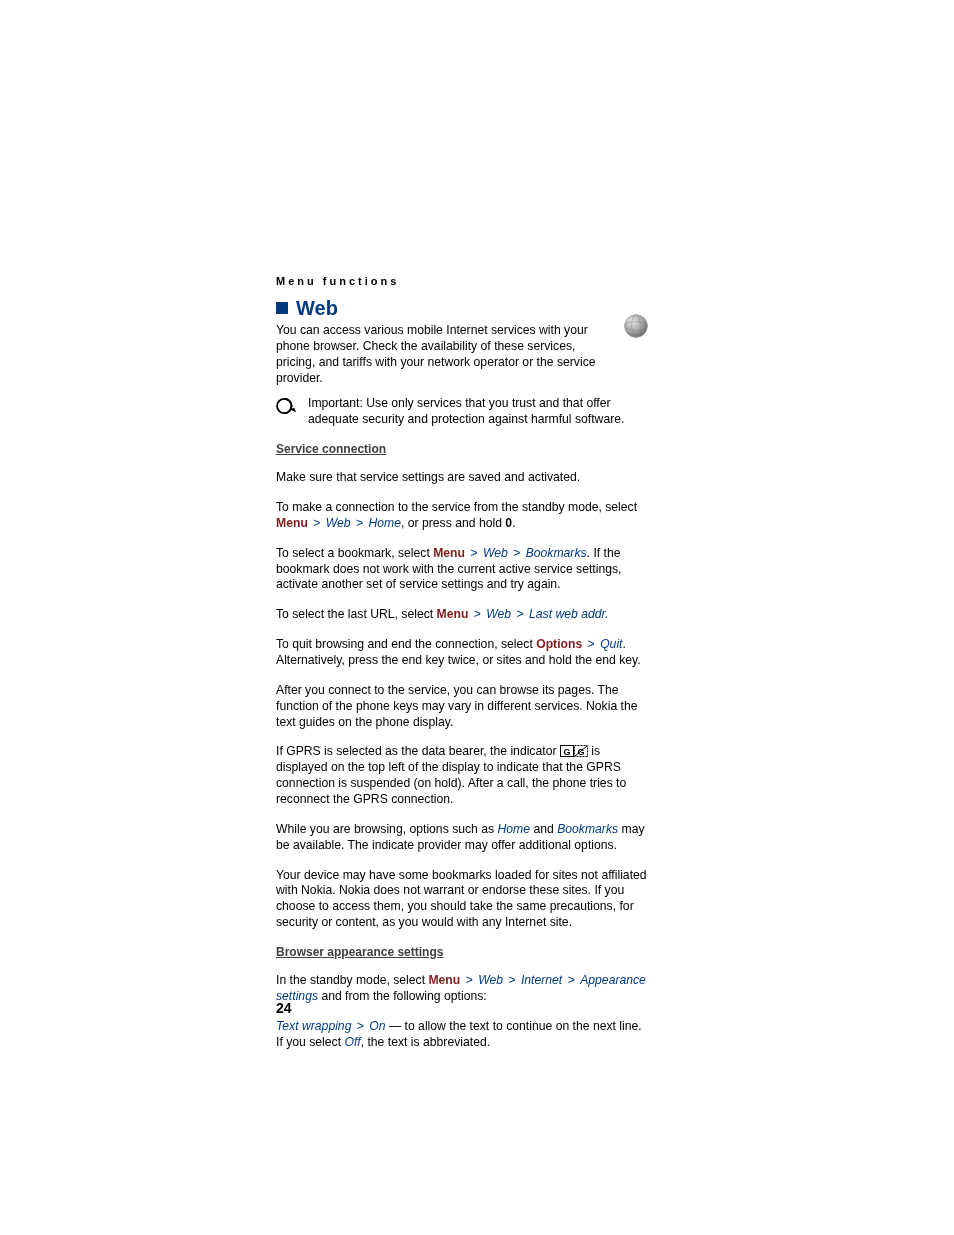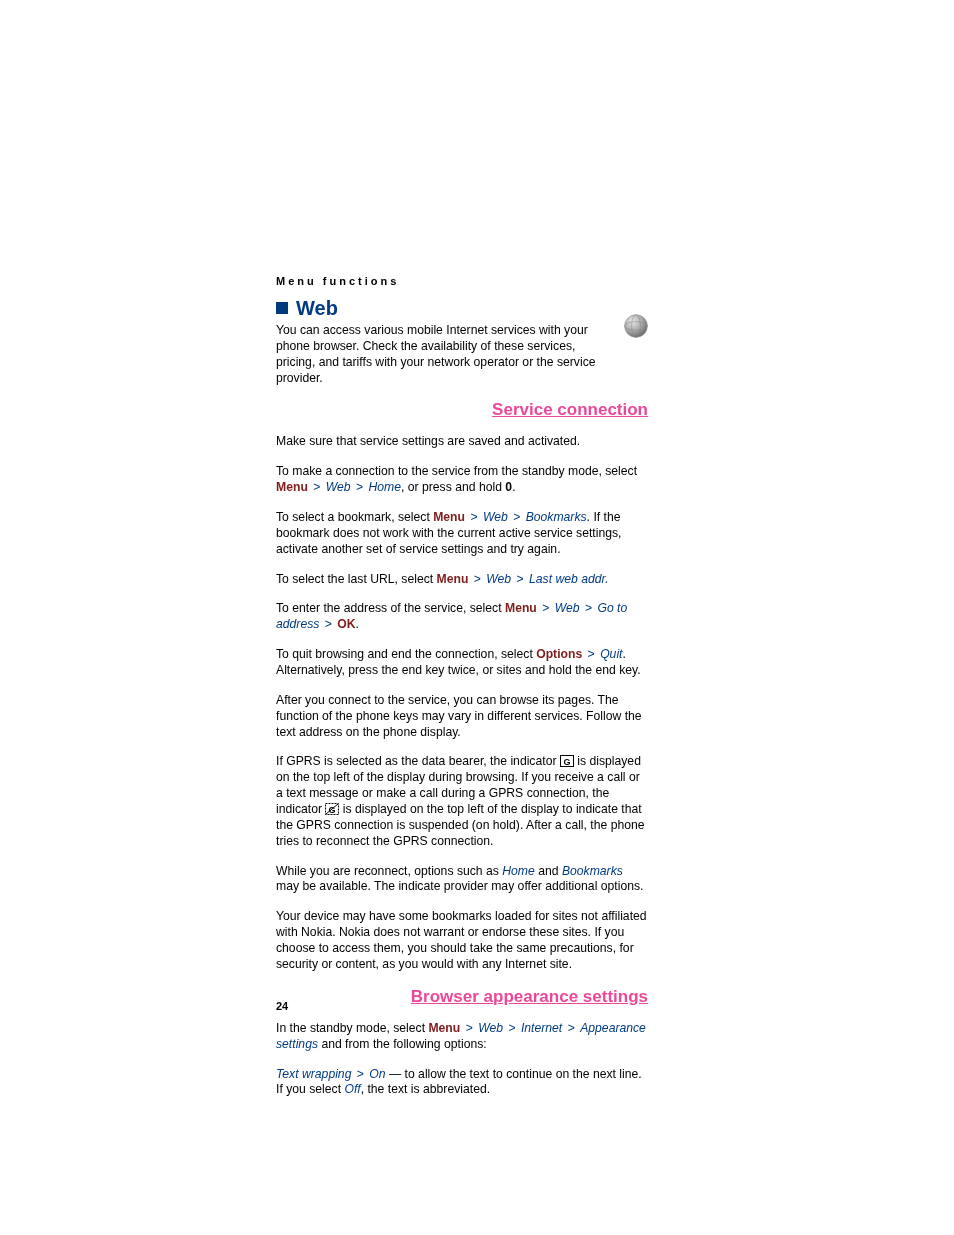--- a/index.html
+++ b/index.html
@@ -41,25 +41,24 @@
   .h1 {
     font-family: Arial, Helvetica, sans-serif;
     font-weight: bold;
     font-size: 20px;
     color: #003b83;
     line-height: 1.1;
   }
   .h2 {
     font-family: Arial, Helvetica, sans-serif;
     font-weight: bold;
-    font-size: 17px;
-    color: #ec4899;
+    font-size: 12px;
+    color: #404040;
     text-decoration: underline;
     margin: 14px 0 4px 0;
-    text-align: right;
   }
   .body {
     font-family: Arial, Helvetica, sans-serif;
     font-size: 12.2px;
     line-height: 1.3;
     color: #000;
     margin: 14px 0 0 0;
   }
   .body .b { font-weight: bold; color: #7f1d1d; }
   .body .i { font-style: italic; color: #003b83; }
@@ -92,21 +91,21 @@
     display: inline-block;
     width: 14px;
     height: 12px;
     vertical-align: -2px;
   }
   .pagenum {
     position: absolute;
     left: 276px;
     top: 1000px;
     font-weight: bold;
-    font-size: 11px;
+    font-size: 14px;
   }
   .intro-wrap {
     width: 335px;
   }
 </style>
 </head>
 <body>
 
 <div class="page">
 
@@ -128,20 +127,30 @@
     <circle cx="16" cy="16" r="13" fill="url(#gg)"></circle>
     <ellipse cx="16" cy="16" rx="13" ry="5" fill="none" stroke="#888" stroke-width="0.6"></ellipse>
     <ellipse cx="16" cy="16" rx="5" ry="13" fill="none" stroke="#888" stroke-width="0.6"></ellipse>
     <circle cx="16" cy="16" r="13" fill="none" stroke="#888" stroke-width="0.6"></circle>
   </svg>
 
   <div class="intro-wrap">
     <p class="body" style="margin-top:2px">You can access various mobile Internet services with your phone browser. Check the availability of these services, pricing, and tariffs with your network operator or the service provider.</p>
   </div>
 
+  <div class="note-row">
+    <svg class="note-icon" viewBox="0 0 24 20">
+      <circle cx="9" cy="10" r="8" fill="none" stroke="#000" stroke-width="2"></circle>
+      <path d="M 9 2 A 8 8 0 0 1 9 18" fill="none" stroke="#000" stroke-width="2"></path>
+      <path d="M 15 14 L 22 17 L 20 12 Z" fill="#000"></path>
+    </svg>
+    <div class="note-text">
+      <span class="bk">Important:</span><span> Use only services that you trust and that offer adequate security and protection against harmful software.</span>
+    </div>
+  </div>
 
   <div class="h2">Service connection</div>
 
   <p class="body">Make sure that service settings are saved and activated.</p>
 
   <p class="body">
     <span>To make a connection to the service from the standby mode, select </span><span class="b">Menu</span>
     <span class="sep">&gt;</span>
     <span class="i">Web</span>
     <span class="sep">&gt;</span>
@@ -157,51 +166,42 @@
   </p>
 
   <p class="body">
     <span>To select the last URL, select </span><span class="b">Menu</span>
     <span class="sep">&gt;</span>
     <span class="i">Web</span>
     <span class="sep">&gt;</span>
     <span class="i">Last web addr.</span>
   </p>
 
-  <p class="body">
-    <span>To enter the address of the service, select </span><span class="b">Menu</span>
-    <span class="sep">&gt;</span>
-    <span class="i">Web</span>
-    <span class="sep">&gt;</span>
-    <span class="i">Go to address</span>
-    <span class="sep">&gt;</span>
-    <span class="b">OK</span><span>.</span>
-  </p>
 
   <p class="body">
     <span>To quit browsing and end the connection, select </span><span class="b">Options</span>
     <span class="sep">&gt;</span>
     <span class="i">Quit</span><span>. Alternatively, press the end key twice, or sites and hold the end key.</span>
   </p>
 
-  <p class="body">After you connect to the service, you can browse its pages. The function of the phone keys may vary in different services. Follow the text address on the phone display.</p>
+  <p class="body">After you connect to the service, you can browse its pages. The function of the phone keys may vary in different services. Nokia the text guides on the phone display.</p>
 
   <p class="body">
     <span>If GPRS is selected as the data bearer, the indicator </span><svg class="g-ind" viewBox="0 0 14 12">
         <rect x="0.5" y="0.5" width="13" height="11" fill="#fff" stroke="#000" stroke-width="1"></rect>
         <text x="7" y="9.5" text-anchor="middle" font-family="Arial" font-size="9" font-weight="bold" fill="#000">G</text>
-      </svg><span> is displayed on the top left of the display during browsing. If you receive a call or a text message or make a call during a GPRS connection, the indicator </span><svg class="g-ind" viewBox="0 0 14 12">
+      </svg><svg class="g-ind" viewBox="0 0 14 12">
         <rect x="0.5" y="0.5" width="13" height="11" fill="#fff" stroke="#000" stroke-width="1" stroke-dasharray="2 1"></rect>
         <text x="7" y="9.5" text-anchor="middle" font-family="Arial" font-size="9" font-weight="bold" fill="#000">G</text>
         <line x1="1" y1="11" x2="13" y2="1" stroke="#000" stroke-width="1"></line>
       </svg><span> is displayed on the top left of the display to indicate that the GPRS connection is suspended (on hold). After a call, the phone tries to reconnect the GPRS connection.</span>
   </p>
 
   <p class="body">
-    <span>While you are reconnect, options such as </span><span class="i">Home</span><span> and </span><span class="i">Bookmarks</span><span> may be available. The indicate provider may offer additional options.</span>
+    <span>While you are browsing, options such as </span><span class="i">Home</span><span> and </span><span class="i">Bookmarks</span><span> may be available. The indicate provider may offer additional options.</span>
   </p>
 
   <p class="body">Your device may have some bookmarks loaded for sites not affiliated with Nokia. Nokia does not warrant or endorse these sites. If you choose to access them, you should take the same precautions, for security or content, as you would with any Internet site.</p>
 
   <div class="h2">Browser appearance settings</div>
 
   <p class="body">
     <span>In the standby mode, select </span><span class="b">Menu</span>
     <span class="sep">&gt;</span>
     <span class="i">Web</span>

